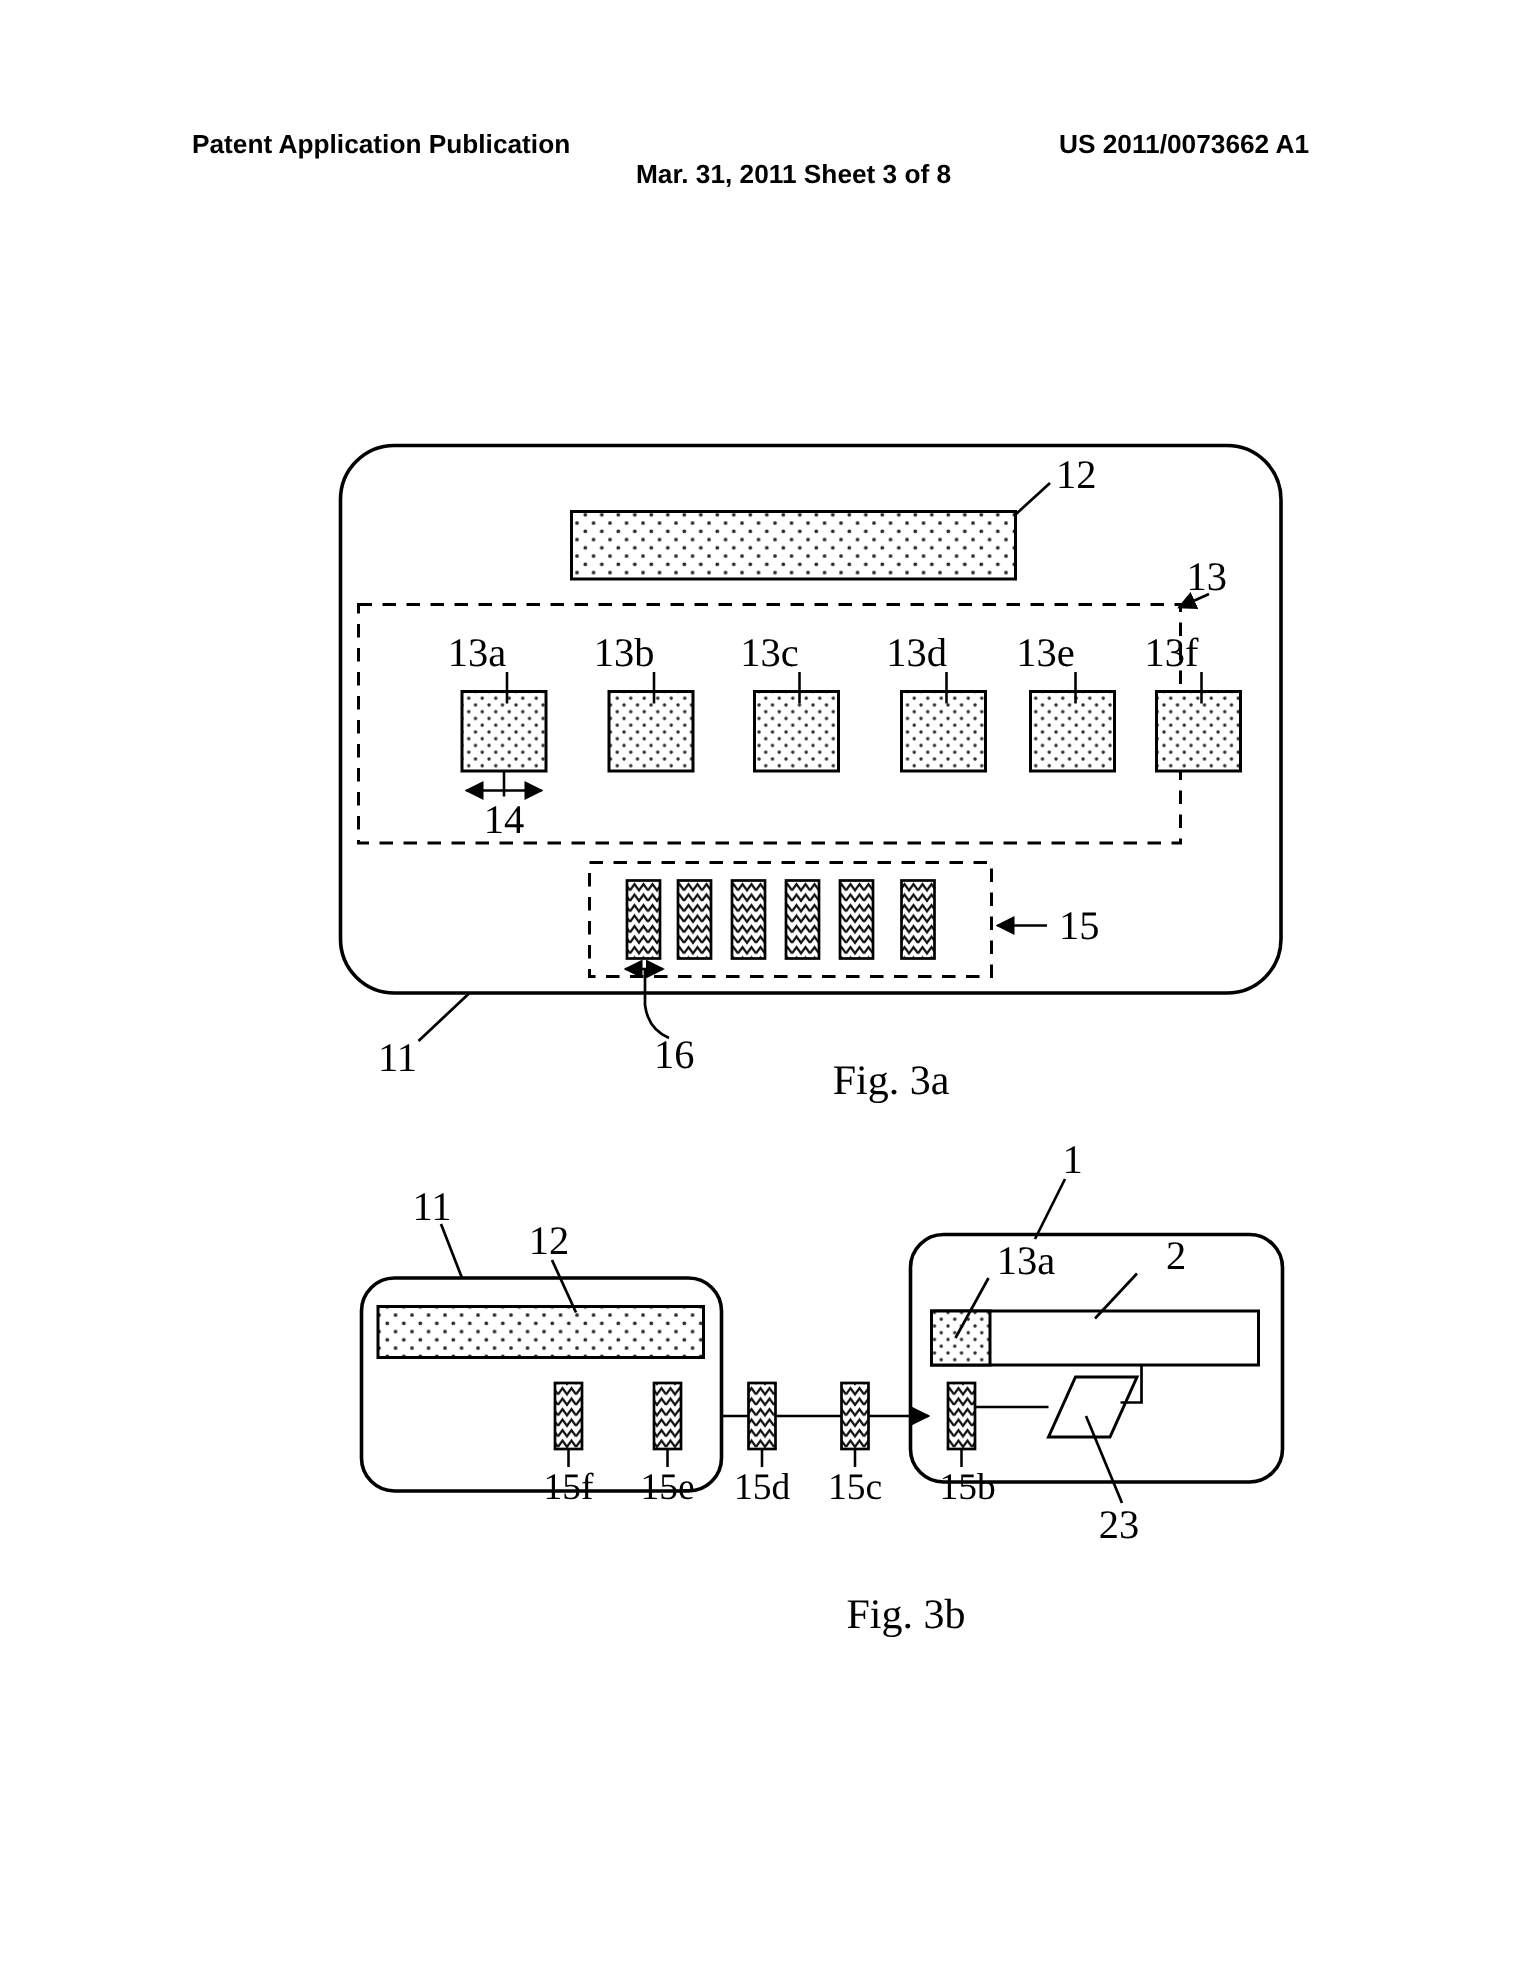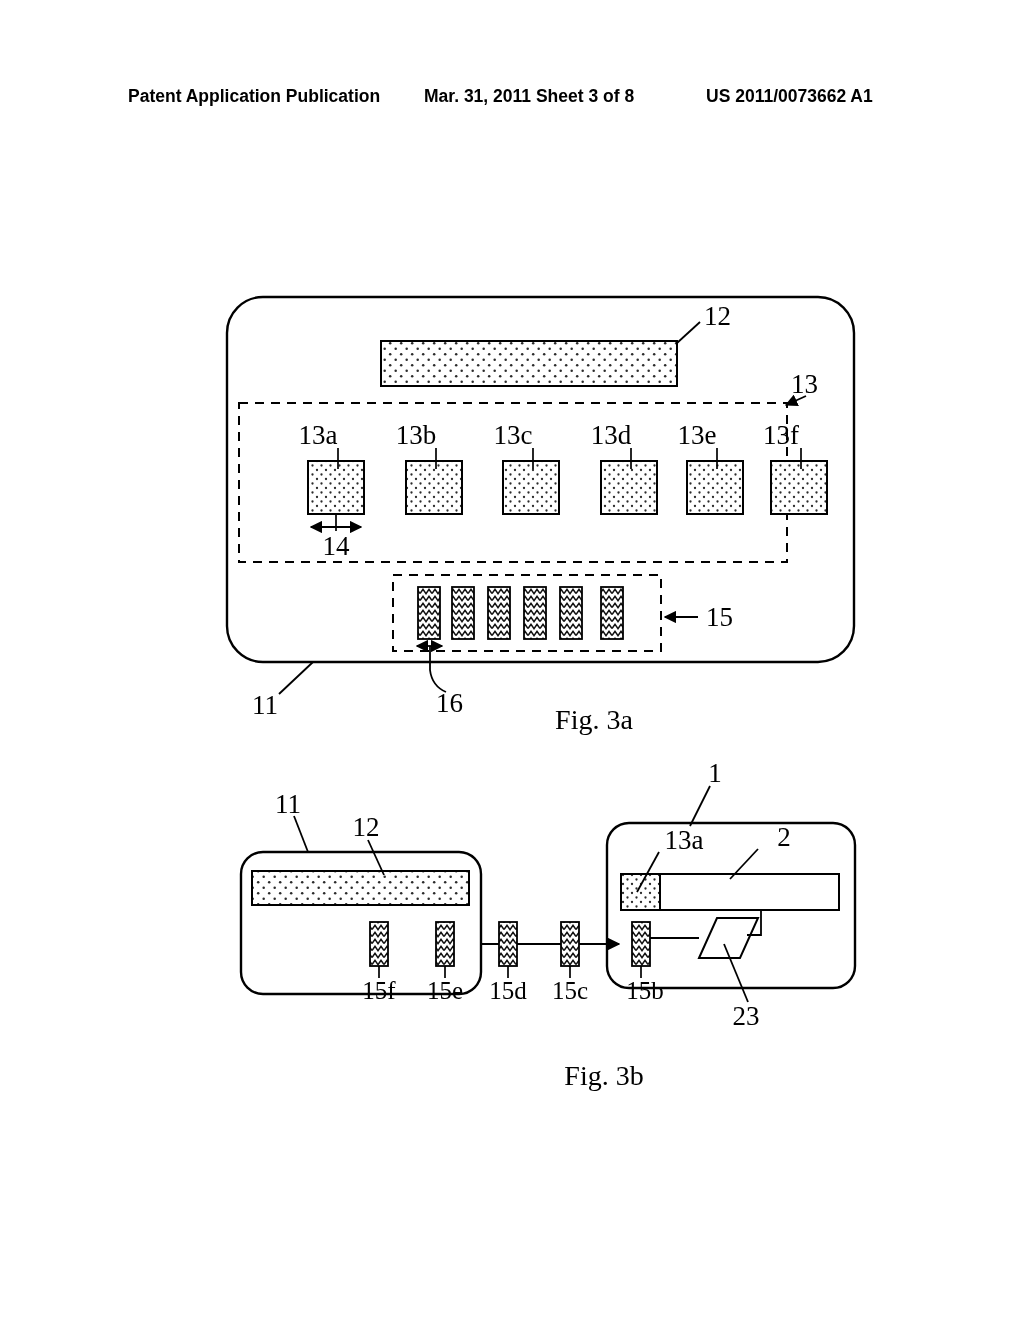--- a/index.html
+++ b/index.html
@@ -27,21 +27,21 @@
     position: absolute;
     top: 86px;
     font-family: Liberation Sans, sans-serif;
     font-weight: bold;
     font-size: 17.5px;
     letter-spacing: 0px;
     white-space: nowrap;
     color: #000;
   }
   #hdr-left  { left: 128px; }
-  #hdr-mid   { left: 424px; }
+  #hdr-mid   { left: 424px; margin-top: 20px; }
   #hdr-right { left: 706px; text-align: right; }
 
   #figure-area {
     position: absolute;
     left: 0;
     top: 0;
     width: 1024px;
     height: 1320px;
     margin-left: 36px;
   }

